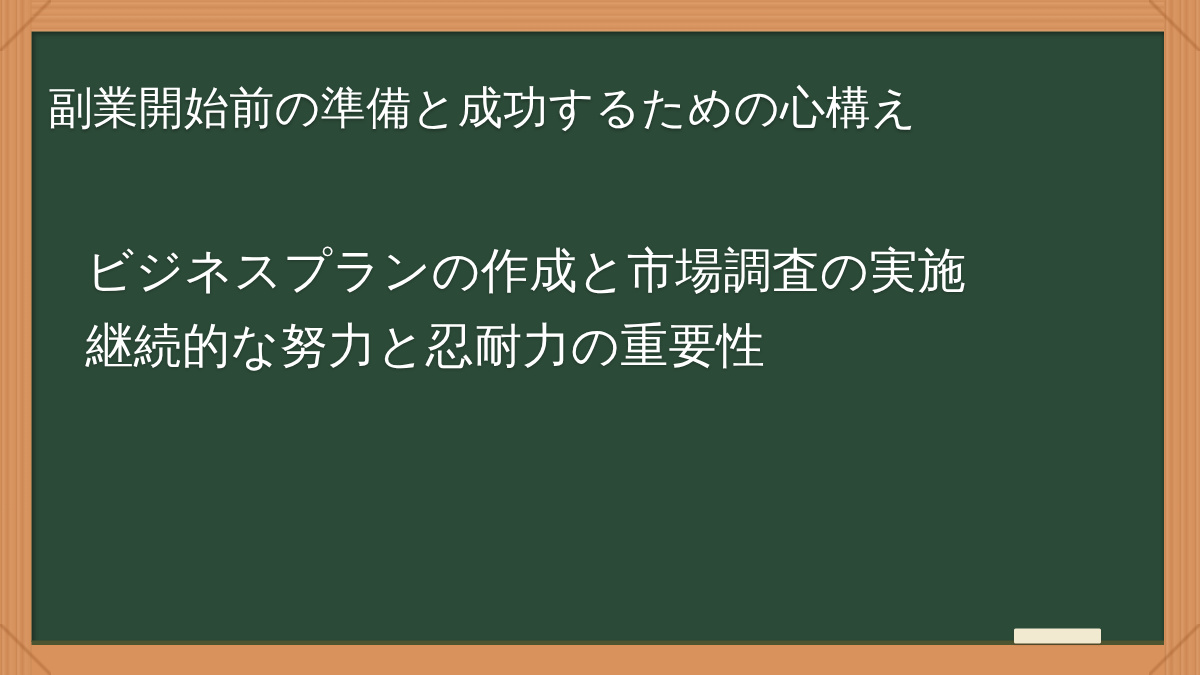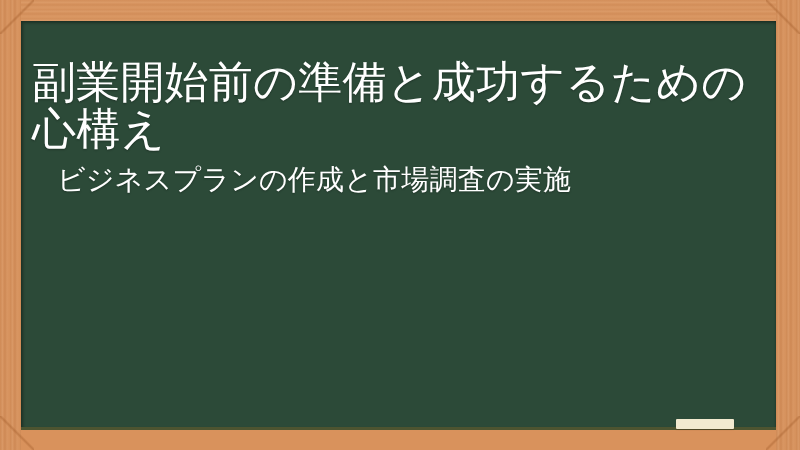--- a/index.html
+++ b/index.html
@@ -132,42 +132,42 @@
     box-shadow: 0 1px 1px rgba(90, 50, 20, 0.35);
   }
 
   
   .board-title {
     position: absolute;
     left: 11px;
     top: 8px;
     width: 722px;
     color: #ffffff;
-    font-size: 44px;
+    font-size: 30px;
     line-height: 47px;
     font-weight: 400;
     letter-spacing: 0.2px;
     text-shadow: 0 1px 2px rgba(0, 0, 0, 0.30);
     white-space: normal;
     word-break: break-word;
   }
 
   .bullet-list {
     position: absolute;
     left: 36px;
     top: 134px;
     width: 700px;
     margin: 0;
     padding: 0;
     list-style: none;
   }
 
   .bullet-item {
     color: #ffffff;
-    font-size: 28px;
+    font-size: 32px;
     line-height: 50px;
     font-weight: 400;
     letter-spacing: 0.2px;
     text-shadow: 0 1px 2px rgba(0, 0, 0, 0.28);
     white-space: nowrap;
   }
 </style>
 </head>
 <body>
 
@@ -183,20 +183,21 @@
     <div class="miter miter-bl"></div>
     <div class="miter miter-br"></div>
   </div>
 
   <div class="board">
 
     <h1 class="board-title">副業開始前の準備と成功するための心構え</h1>
 
     <ul class="bullet-list">
       <li class="bullet-item">ビジネスプランの作成と市場調査の実施</li>
+      <li class="bullet-item">継続的な努力と忍耐力の重要性</li>
     </ul>
 
   </div>
 
   <div class="board-ledge-seam"></div>
   <div class="chalk"></div>
 
 </div>
 
 </body></html>

